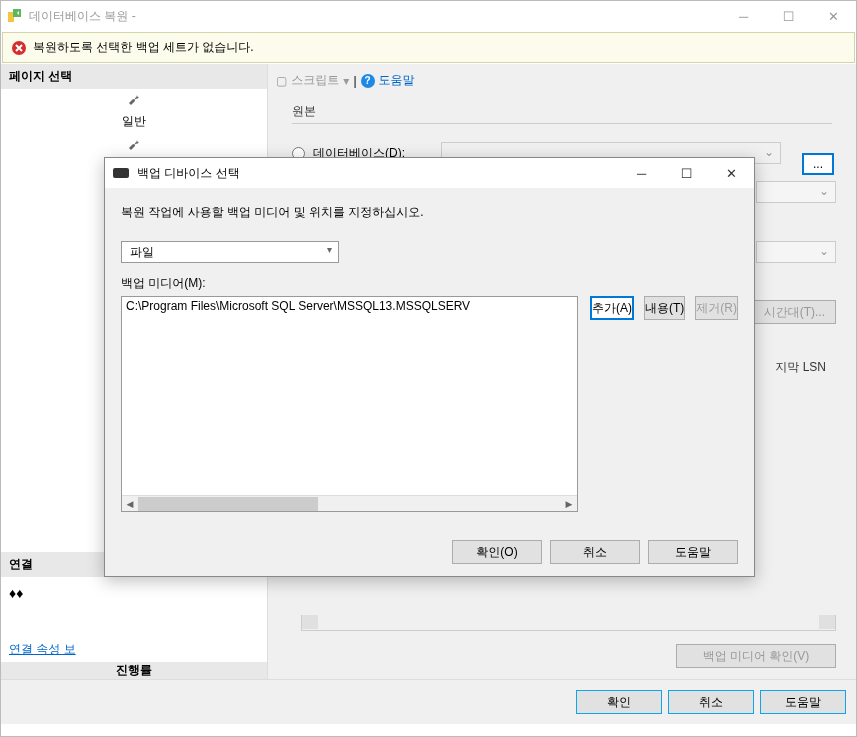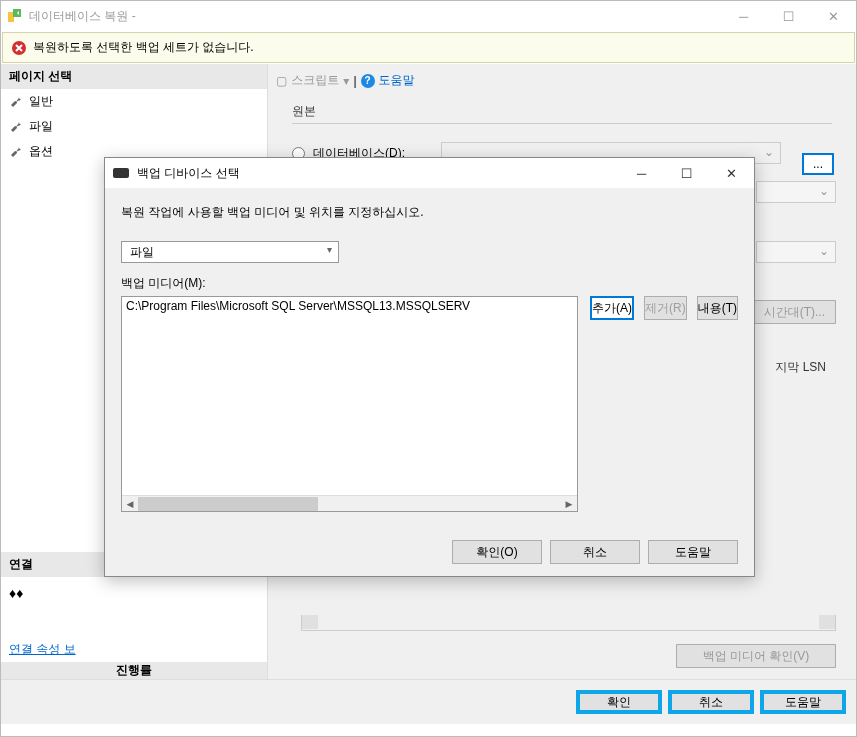--- a/index.html
+++ b/index.html
@@ -88,20 +88,21 @@
     .sidebar-section-header {
       background: #e8e8e8;
       padding: 4px 8px;
       font-weight: bold;
     }
     .sidebar-item {
       padding: 4px 8px;
       display: flex;
       align-items: center;
       gap: 6px;
+      flex-direction: column;
     }
     .sidebar-item.selected {
       background: #ffffff;
     }
     .wrench-icon {
       width: 14px;
       height: 14px;
     }
     .sidebar-spacer {
       flex: 1;
@@ -249,21 +250,21 @@
       justify-content: flex-end;
       gap: 6px;
       padding: 10px;
       border-top: 1px solid #ddd;
       background: #f0f0f0;
     }
     .btn {
       min-width: 86px;
       height: 24px;
       background: #e1e1e1;
-      border: 4px solid #0ea5e9;
+      border: 1px solid #0ea5e9;
       display: flex;
       align-items: center;
       justify-content: center;
       cursor: pointer;
       font-family: Liberation Mono, monospace;
     }
     
     
     .modal {
       position: absolute;
@@ -590,22 +591,22 @@
         <div class="listbox-content">C:\Program Files\Microsoft SQL Server\MSSQL13.MSSQLSERV</div>
         <div class="listbox-scroll">
           <div class="scroll-arrow">◀</div>
           <div class="scroll-thumb"></div>
           <div class="scroll-track"></div>
           <div class="scroll-arrow">▶</div>
         </div>
       </div>
       <div class="side-buttons">
         <div class="side-btn focused">추가(A)</div>
+        <div class="side-btn">내용(T)</div>
         <div class="side-btn disabled">제거(R)</div>
-        <div class="side-btn">내용(T)</div>
       </div>
     </div>
   </div>
   <div class="modal-footer">
     <div class="modal-btn">확인(O)</div>
     <div class="modal-btn">취소</div>
     <div class="modal-btn">도움말</div>
   </div>
 </div>
 

